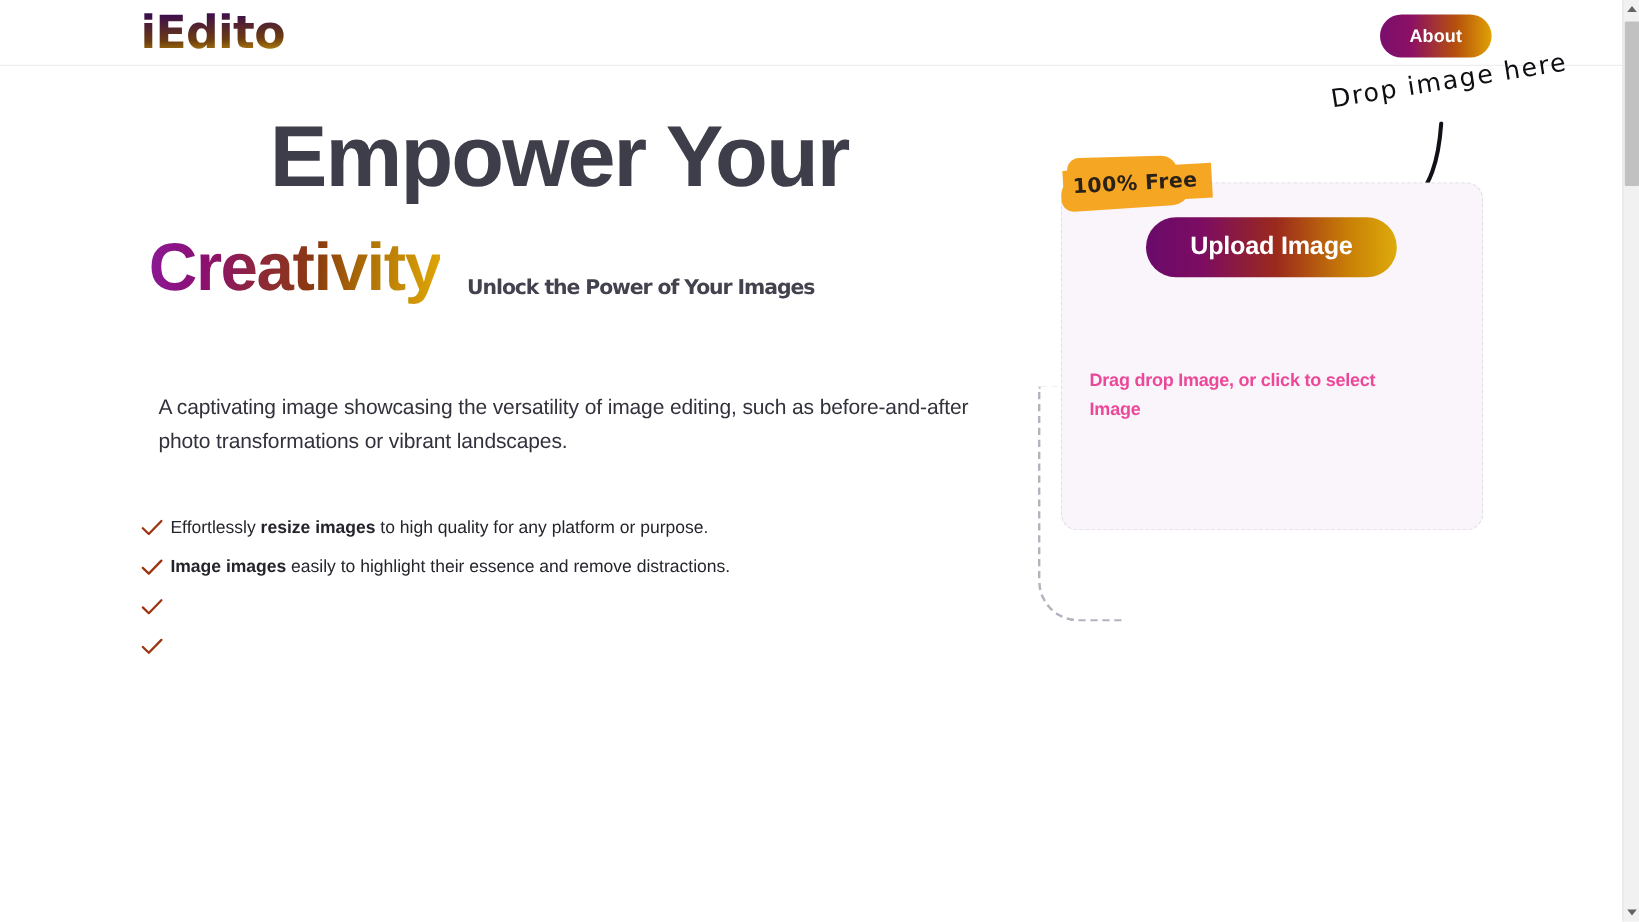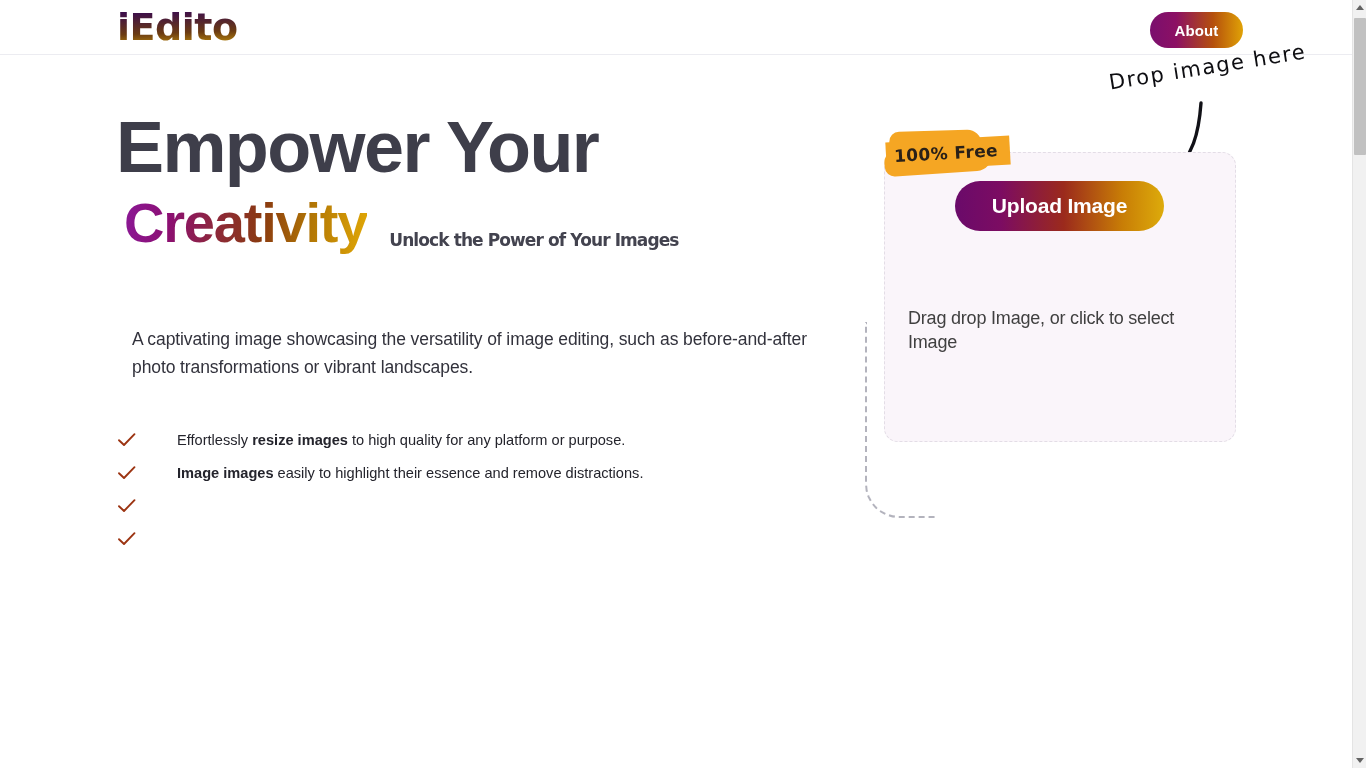--- a/index.html
+++ b/index.html
@@ -73,23 +73,24 @@
   }
 
   .hero-left { position: absolute; left: 116px; top: 0; width: 700px; }
 
   .h1-line1 {
     font-size: 72px;
     line-height: 78px;
     font-weight: bold;
     color: #3e3e4a;
     letter-spacing: -1.6px;
-    margin: 0;
-    padding-top: 52px;
-    white-space: nowrap;
+    margin: 16px;
+    padding-top: 20px;
+    white-space: nowrap;
+    text-align: center;
   }
   .h1-row {
     display: flex;
     align-items: flex-end;
     gap: 22px;
     margin-top: -6px;
   }
   .h1-line2 {
     font-size: 56px;
     line-height: 86px;
@@ -128,21 +129,20 @@
     margin: 0;
     padding: 34px 0 0 0;
   }
   .feature-item {
     display: flex;
     align-items: flex-start;
     font-size: 14.6px;
     line-height: 18px;
     color: #24242c;
     padding-bottom: 15px;
-    gap: 35px;
   }
   .check-icon {
     flex: 0 0 auto;
     width: 22px;
     height: 18px;
     margin-right: 4px;
     display: block;
   }
   .feature-text { white-space: nowrap; }
   .feature-text b { font-weight: bold; }
@@ -217,24 +217,24 @@
     font-weight: bold;
     letter-spacing: -0.2px;
     cursor: pointer;
     z-index: 4;
   }
 
   .upload-hint {
     position: absolute;
     left: 53px; top: 250px;
     width: 272px;
-    font-size: 18px;
-    font-weight: normal;
+    font-size: 15px;
+    font-weight: bold;
     line-height: 24px;
-    color: #404040;
+    color: #ec4899;
     letter-spacing: -0.2px;
   }
 
   .handwriting {
     position: absolute;
     left: 253px; top: -1px;
     font-family: "DejaVu Sans", sans-serif;
     font-size: 21px;
     color: #0e0e12;
     letter-spacing: 1.5px;

